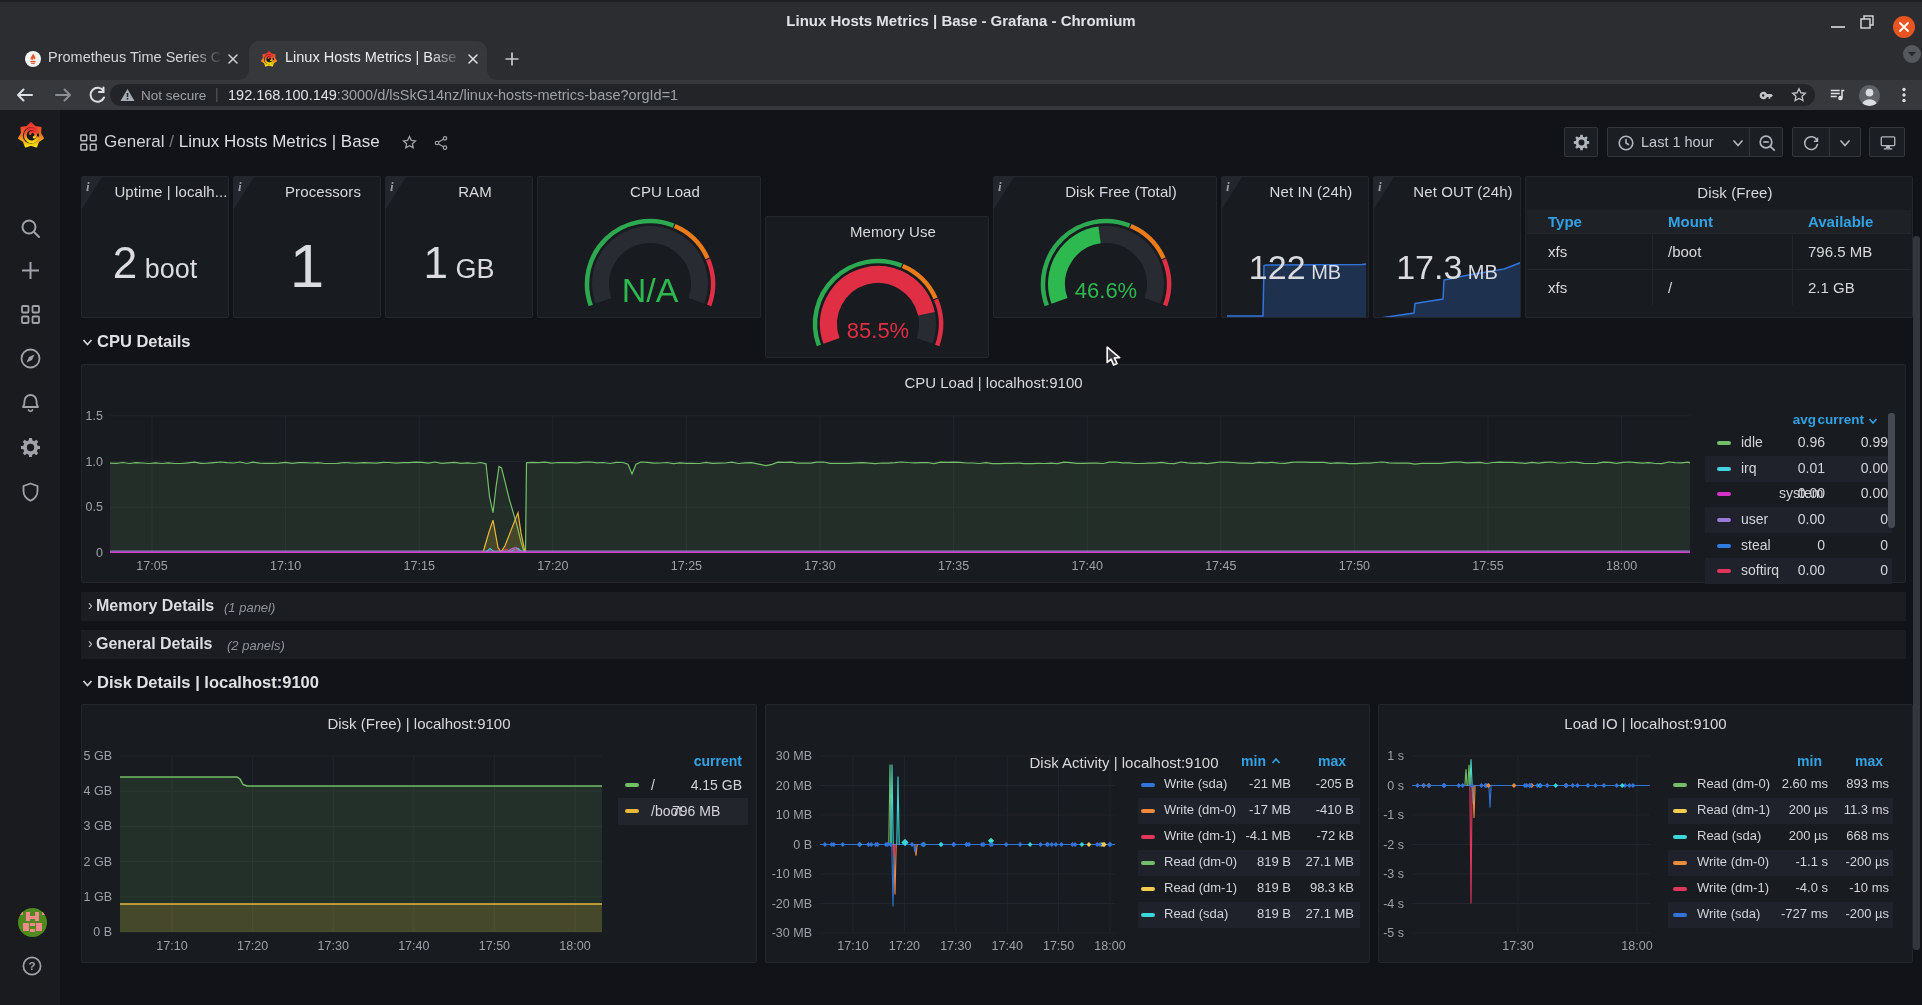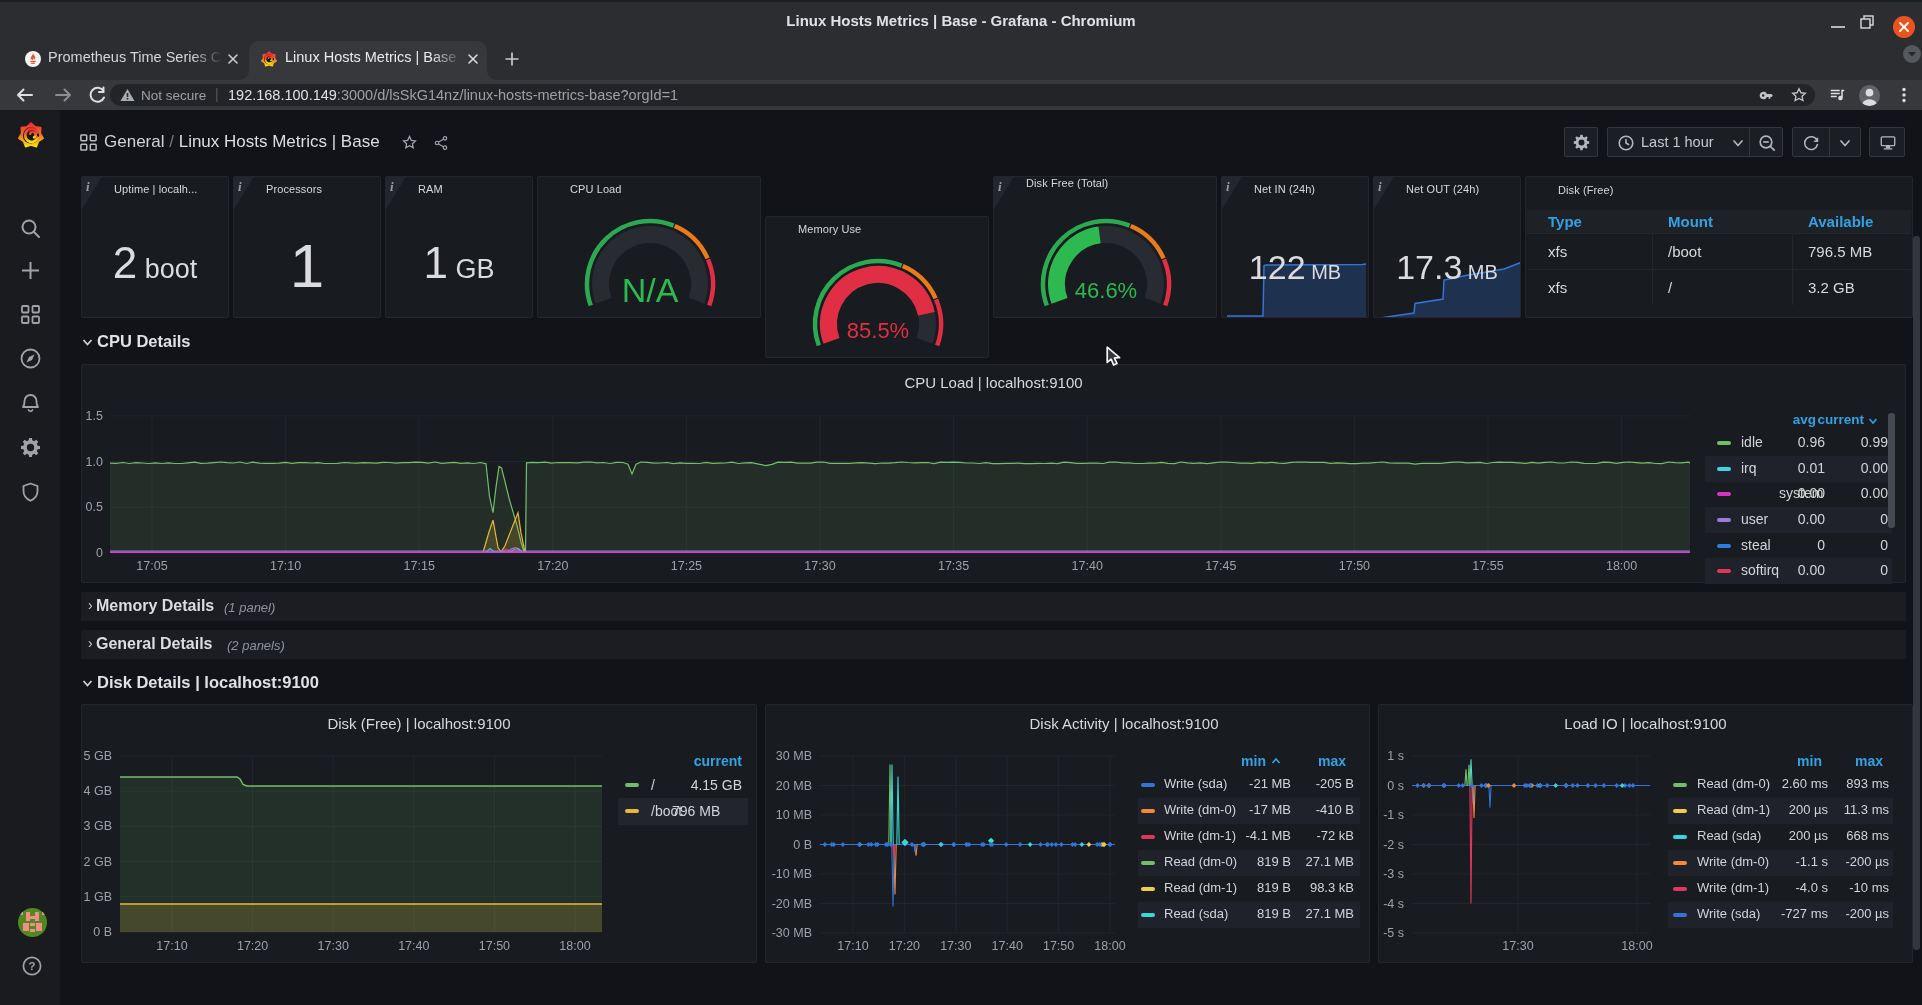--- a/index.html
+++ b/index.html
@@ -5,21 +5,21 @@
 html,body{width:1922px;height:1005px;overflow:hidden;background:#121318;
  font-family:"Liberation Sans",sans-serif;-webkit-font-smoothing:antialiased;}
 .abs{position:absolute;}
 #titlebar{left:0;top:0;width:1922px;height:38px;background:#2c2d30;border-top:2px solid #1e1f22;}
 #titlebar .t{width:100%;text-align:center;line-height:38px;color:#dee1e6;font-size:15px;font-weight:bold;}
 #tabstrip{left:0;top:38px;width:1922px;height:42px;background:#2c2d30;}
 #toolbar{left:0;top:80px;width:1922px;height:30px;background:#37383c;}
 .tab-active{left:249px;top:41px;width:238px;height:39px;background:#37383c;border-radius:10px 10px 0 0;}
 #omnibox{left:110px;top:84px;width:1705px;height:22px;background:#232428;border-radius:11px;}
 .panel{position:absolute;background:#181b1f;border:1px solid #24262c;border-radius:2px;}
-.ptitle{position:absolute;width:100%;text-align:left;color:#d8d9da;font-size:11px;font-weight:500;letter-spacing:.1px;padding-left:32px;}
+.ptitle{position:absolute;width:100%;text-align:center;color:#d8d9da;font-size:15px;font-weight:500;letter-spacing:.1px;padding-left:32px;}
 .icorner{position:absolute;left:0;top:0;width:0;height:0;border-top:32px solid #23262c;border-right:20px solid transparent;}
 .ilet{position:absolute;left:4px;top:2px;color:#989ca3;font-size:13px;font-style:italic;font-weight:bold;font-family:"Liberation Serif",serif;}
 .rowsec{position:absolute;left:81px;width:1825px;height:29px;background:#1b1d22;color:#dcdde0;}
 .rowsec .chev{position:absolute;left:7px;top:5px;color:#cfd1d5;font-size:14px;}
 .rowsec .rt{position:absolute;left:15px;top:5px;font-size:16px;font-weight:bold;}
 .rowsec .rc{position:absolute;top:8px;font-size:13px;font-style:italic;color:#8e939a;font-weight:normal;}
 .sw{position:absolute;top:11px;width:14px;height:4px;border-radius:2px;}
 .axt{fill:#9da2a8;font-size:12.5px;font-family:"Liberation Sans",sans-serif;}
 .gridl{stroke:#22252d;stroke-width:1;}
 
@@ -270,21 +270,21 @@
       <path d="M 136.72 49.05 A 63 63 0 0 1 169.55 81.38" stroke="#eb7b18" stroke-width="4.5" fill="none"></path>
       <path d="M 170.03 82.49 A 63 63 0 0 1 171.20 128.55" stroke="#e02f44" stroke-width="4.5" fill="none"></path>
       <path d="M 65.49 123.93 A 49.5 49.5 0 1 1 158.51 123.93" stroke="#282b31" stroke-width="17" fill="none"></path>
       <path d="M 65.49 123.93 A 49.5 49.5 0 1 1 160.44 96.79" stroke="#e02f44" stroke-width="17" fill="none"></path>
       <text x="112.0" y="120.5" text-anchor="middle" fill="#e02f44" font-size="22" font-weight="500" font-family="Liberation Sans">85.5%</text>
     </svg>
   </div>
 <div class="panel" style="left:993px;top:176px;width:224px;height:142px;">
     <div class="icorner"></div>
     <div class="ilet">i</div>
-    <div class="ptitle" style="top:0;">Disk Free (Total)</div>
+    <div class="ptitle" style="top:6px;">Disk Free (Total)</div>
     <svg class="abs" style="left:0;top:0" width="224" height="140" viewBox="0 0 224 140">
       <path d="M 52.80 128.55 A 63 63 0 0 1 135.60 48.59" stroke="#2da951" stroke-width="4.5" fill="none"></path>
       <path d="M 136.72 49.05 A 63 63 0 0 1 169.55 81.38" stroke="#eb7b18" stroke-width="4.5" fill="none"></path>
       <path d="M 170.03 82.49 A 63 63 0 0 1 171.20 128.55" stroke="#e02f44" stroke-width="4.5" fill="none"></path>
       <path d="M 65.49 123.93 A 49.5 49.5 0 1 1 158.51 123.93" stroke="#282b31" stroke-width="17" fill="none"></path>
       <path d="M 65.49 123.93 A 49.5 49.5 0 0 1 105.56 57.92" stroke="#2eb850" stroke-width="17" fill="none"></path>
       <text x="112.0" y="120.5" text-anchor="middle" fill="#2eb850" font-size="22" font-weight="500" font-family="Liberation Sans">46.6%</text>
     </svg>
   </div>
 <div class="panel" style="left:1221px;top:176px;width:148px;height:142px;">
@@ -315,21 +315,21 @@
 <div class="abs" style="left:282px;top:36px;color:#33a2e5;font-size:15px;font-weight:bold;">Available</div>
 <div class="abs" style="left:1px;top:56px;width:384px;height:1px;background:#24262c;"></div>
 <div class="abs" style="left:1px;top:92px;width:384px;height:1px;background:#24262c;"></div>
 <div class="abs" style="left:126px;top:57px;width:1px;height:71px;background:#24262c;"></div>
 <div class="abs" style="left:266px;top:57px;width:1px;height:71px;background:#24262c;"></div>
 <div class="abs" style="left:22px;top:66px;color:#d8d9da;font-size:15px;">xfs</div>
 <div class="abs" style="left:142px;top:66px;color:#d8d9da;font-size:15px;">/boot</div>
 <div class="abs" style="left:282px;top:66px;color:#d8d9da;font-size:15px;">796.5 MB</div>
 <div class="abs" style="left:22px;top:102px;color:#d8d9da;font-size:15px;">xfs</div>
 <div class="abs" style="left:142px;top:102px;color:#d8d9da;font-size:15px;">/</div>
-<div class="abs" style="left:282px;top:102px;color:#d8d9da;font-size:15px;">3.2 GB</div>
+<div class="abs" style="left:282px;top:102px;color:#d8d9da;font-size:15px;">2.1 GB</div>
 </div>
 <svg class="abs" style="left:82px;top:337px" width="11" height="11" viewBox="0 0 11 11">
     <path d="M1.5 3 L5.5 7.5 L9.5 3" fill="none" stroke="#d0d2d6" stroke-width="1.8"></path>
   </svg>
 <div class="abs" style="left:97px;top:332px;font-size:16.5px;font-weight:bold;color:#e0e1e3;">CPU Details</div>
 <div class="panel" style="left:81px;top:364px;width:1825px;height:219px;"></div>
 <div class="abs" style="left:81px;top:374px;width:1825px;text-align:center;color:#d8d9da;font-size:15px;font-weight:500;">CPU Load | localhost:9100</div>
 <svg class="abs" style="left:81px;top:364px" width="1825" height="219" viewBox="0 0 1825 219">
     <line x1="29" y1="51.8" x2="1609" y2="51.8" class="gridl"></line>
     <text x="22" y="55.8" text-anchor="end" class="axt">1.5</text>
@@ -456,21 +456,21 @@
   </svg>
 <div class="abs" style="left:672px;top:753px;width:70px;text-align:right;color:#33a2e5;font-size:14px;font-weight:bold;">current</div>
 <div class="abs" style="left:618px;top:798px;width:130px;height:27px;background:#22252c;"></div>
 <div class="sw abs" style="left:625px;top:783px;background:#73bf69;"></div>
 <div class="abs" style="left:651px;top:777px;font-size:14px;color:#d2d4d8;">/</div>
 <div class="abs" style="left:672px;top:777px;width:70px;text-align:right;font-size:14px;color:#d2d4d8;">4.15 GB</div>
 <div class="sw abs" style="left:625px;top:809px;background:#eab839;"></div>
 <div class="abs" style="left:651px;top:803px;font-size:14px;color:#d2d4d8;">/boot</div>
 <div class="abs" style="left:672px;top:803px;width:70px;font-size:14px;color:#d2d4d8;">796 MB</div>
 <div class="panel" style="left:765px;top:704px;width:605px;height:259px;"></div>
-<div class="abs" style="left:765px;top:715px;width:718px;text-align:center;color:#d8d9da;font-size:15px;font-weight:500;">Disk Activity | localhost:9100</div>
+<div class="abs" style="left:765px;top:754px;width:718px;text-align:center;color:#d8d9da;font-size:15px;font-weight:500;">Disk Activity | localhost:9100</div>
 <svg class="abs" style="left:765px;top:704px" width="605" height="259" viewBox="0 0 605 259">
     <line x1="55" y1="52.0" x2="350" y2="52.0" class="gridl"></line>
     <text x="47" y="56.0" text-anchor="end" class="axt">30 MB</text>
     <line x1="55" y1="81.5" x2="350" y2="81.5" class="gridl"></line>
     <text x="47" y="85.5" text-anchor="end" class="axt">20 MB</text>
     <line x1="55" y1="111.0" x2="350" y2="111.0" class="gridl"></line>
     <text x="47" y="115.0" text-anchor="end" class="axt">10 MB</text>
     <line x1="55" y1="140.5" x2="350" y2="140.5" class="gridl"></line>
     <text x="47" y="144.5" text-anchor="end" class="axt">0 B</text>
     <line x1="55" y1="170.0" x2="350" y2="170.0" class="gridl"></line>

